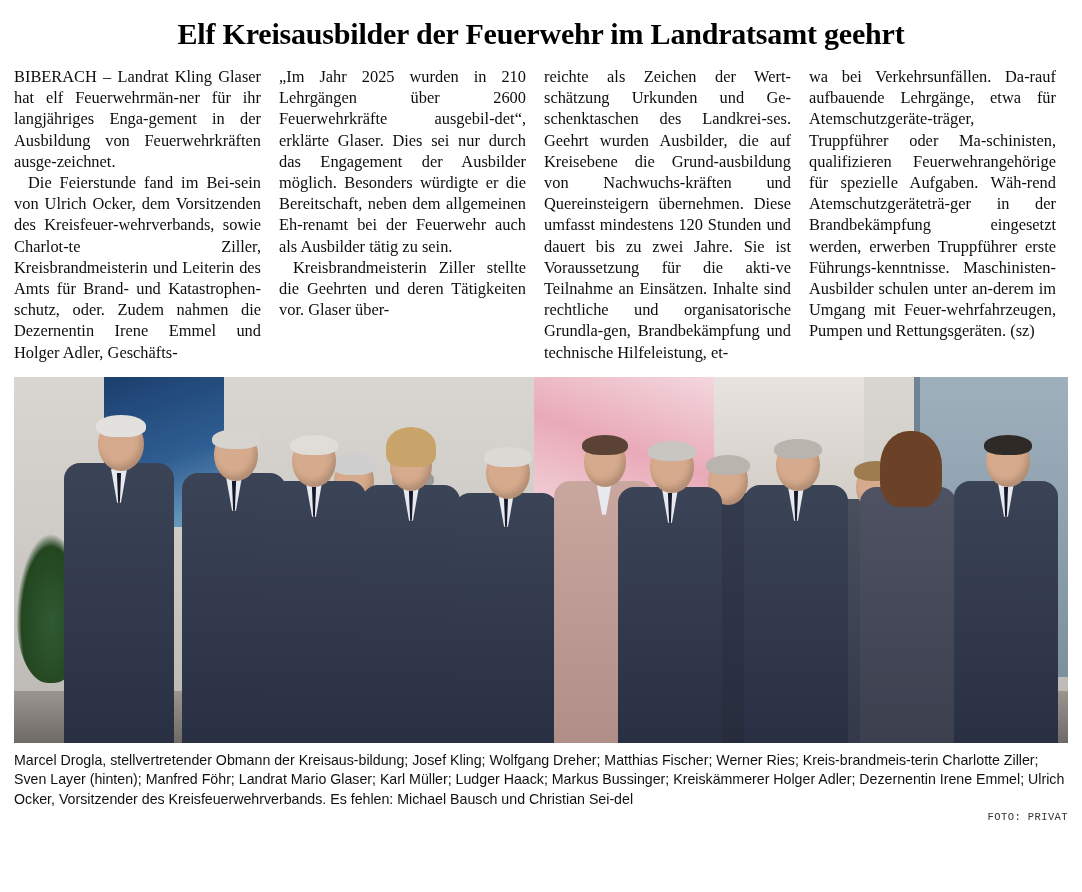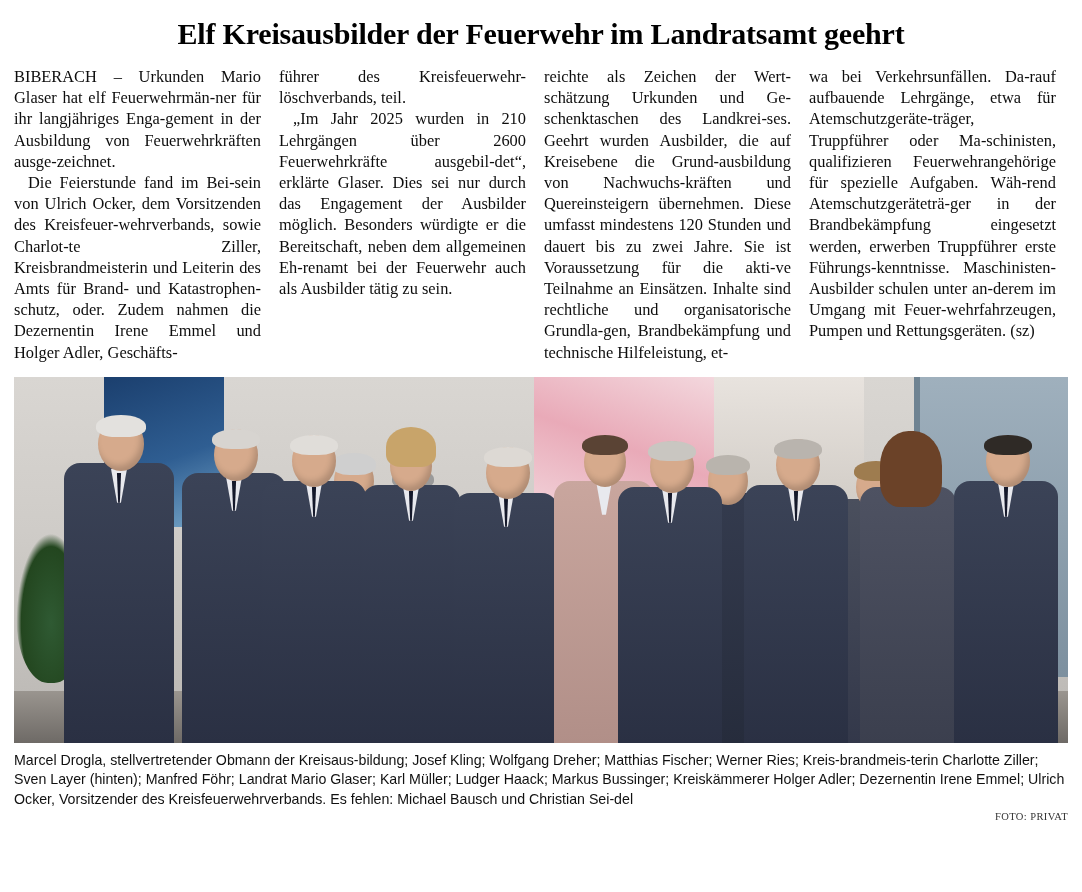--- a/index.html
+++ b/index.html
@@ -143,43 +143,43 @@
     width: 1054px;
     font-family: "Liberation Sans", sans-serif;
     font-size: 14.2px;
     line-height: 19.5px;
     color: #111111;
   }
   .credit {
     margin-top: 2px;
     width: 1054px;
     text-align: right;
-    font-family: Liberation Serif, serif;
+    font-family: Liberation Mono, monospace;
     font-size: 10.5px;
     letter-spacing: 0.4px;
     color: #333333;
   }
 </style>
 </head>
 <body>
 
 <div class="page">
 
   <h1 class="headline">Elf Kreisausbilder der Feuerwehr im Landratsamt geehrt</h1>
 
   <div class="columns">
 
     <div class="col">
-      <p>BIBERACH – Urkunden Mario Glaser hat elf Feuerwehrmän-ner für ihr langjähriges Enga-gement in der Ausbildung von Feuerwehrkräften ausge-zeichnet.</p>
+      <p>BIBERACH – Landrat Kling Glaser hat elf Feuerwehrmän-ner für ihr langjähriges Enga-gement in der Ausbildung von Feuerwehrkräften ausge-zeichnet.</p>
       <p>Die Feierstunde fand im Bei-sein von Ulrich Ocker, dem Vorsitzenden des Kreisfeuer-wehrverbands, sowie Charlot-te Ziller, Kreisbrandmeisterin und Leiterin des Amts für Brand- und Katastrophen-schutz, oder. Zudem nahmen die Dezernentin Irene Emmel und Holger Adler, Geschäfts-</p>
     </div>
 
     <div class="col">
-      <p>führer des Kreisfeuerwehr-löschverbands, teil.</p>
       <p>„Im Jahr 2025 wurden in 210 Lehrgängen über 2600 Feuerwehrkräfte ausgebil-det“, erklärte Glaser. Dies sei nur durch das Engagement der Ausbilder möglich. Besonders würdigte er die Bereitschaft, neben dem allgemeinen Eh-renamt bei der Feuerwehr auch als Ausbilder tätig zu sein.</p>
+      <p>Kreisbrandmeisterin Ziller stellte die Geehrten und deren Tätigkeiten vor. Glaser über-</p>
     </div>
 
     <div class="col">
       <p>reichte als Zeichen der Wert-schätzung Urkunden und Ge-schenktaschen des Landkrei-ses. Geehrt wurden Ausbilder, die auf Kreisebene die Grund-ausbildung von Nachwuchs-kräften und Quereinsteigern übernehmen. Diese umfasst mindestens 120 Stunden und dauert bis zu zwei Jahre. Sie ist Voraussetzung für die akti-ve Teilnahme an Einsätzen. Inhalte sind rechtliche und organisatorische Grundla-gen, Brandbekämpfung und technische Hilfeleistung, et-</p>
     </div>
 
     <div class="col">
       <p>wa bei Verkehrsunfällen. Da-rauf aufbauende Lehrgänge, etwa für Atemschutzgeräte-träger, Truppführer oder Ma-schinisten, qualifizieren Feuerwehrangehörige für spezielle Aufgaben. Wäh-rend Atemschutzgeräteträ-ger in der Brandbekämpfung eingesetzt werden, erwerben Truppführer erste Führungs-kenntnisse. Maschinisten-Ausbilder schulen unter an-derem im Umgang mit Feuer-wehrfahrzeugen, Pumpen und Rettungsgeräten. (sz)</p>
     </div>
 

